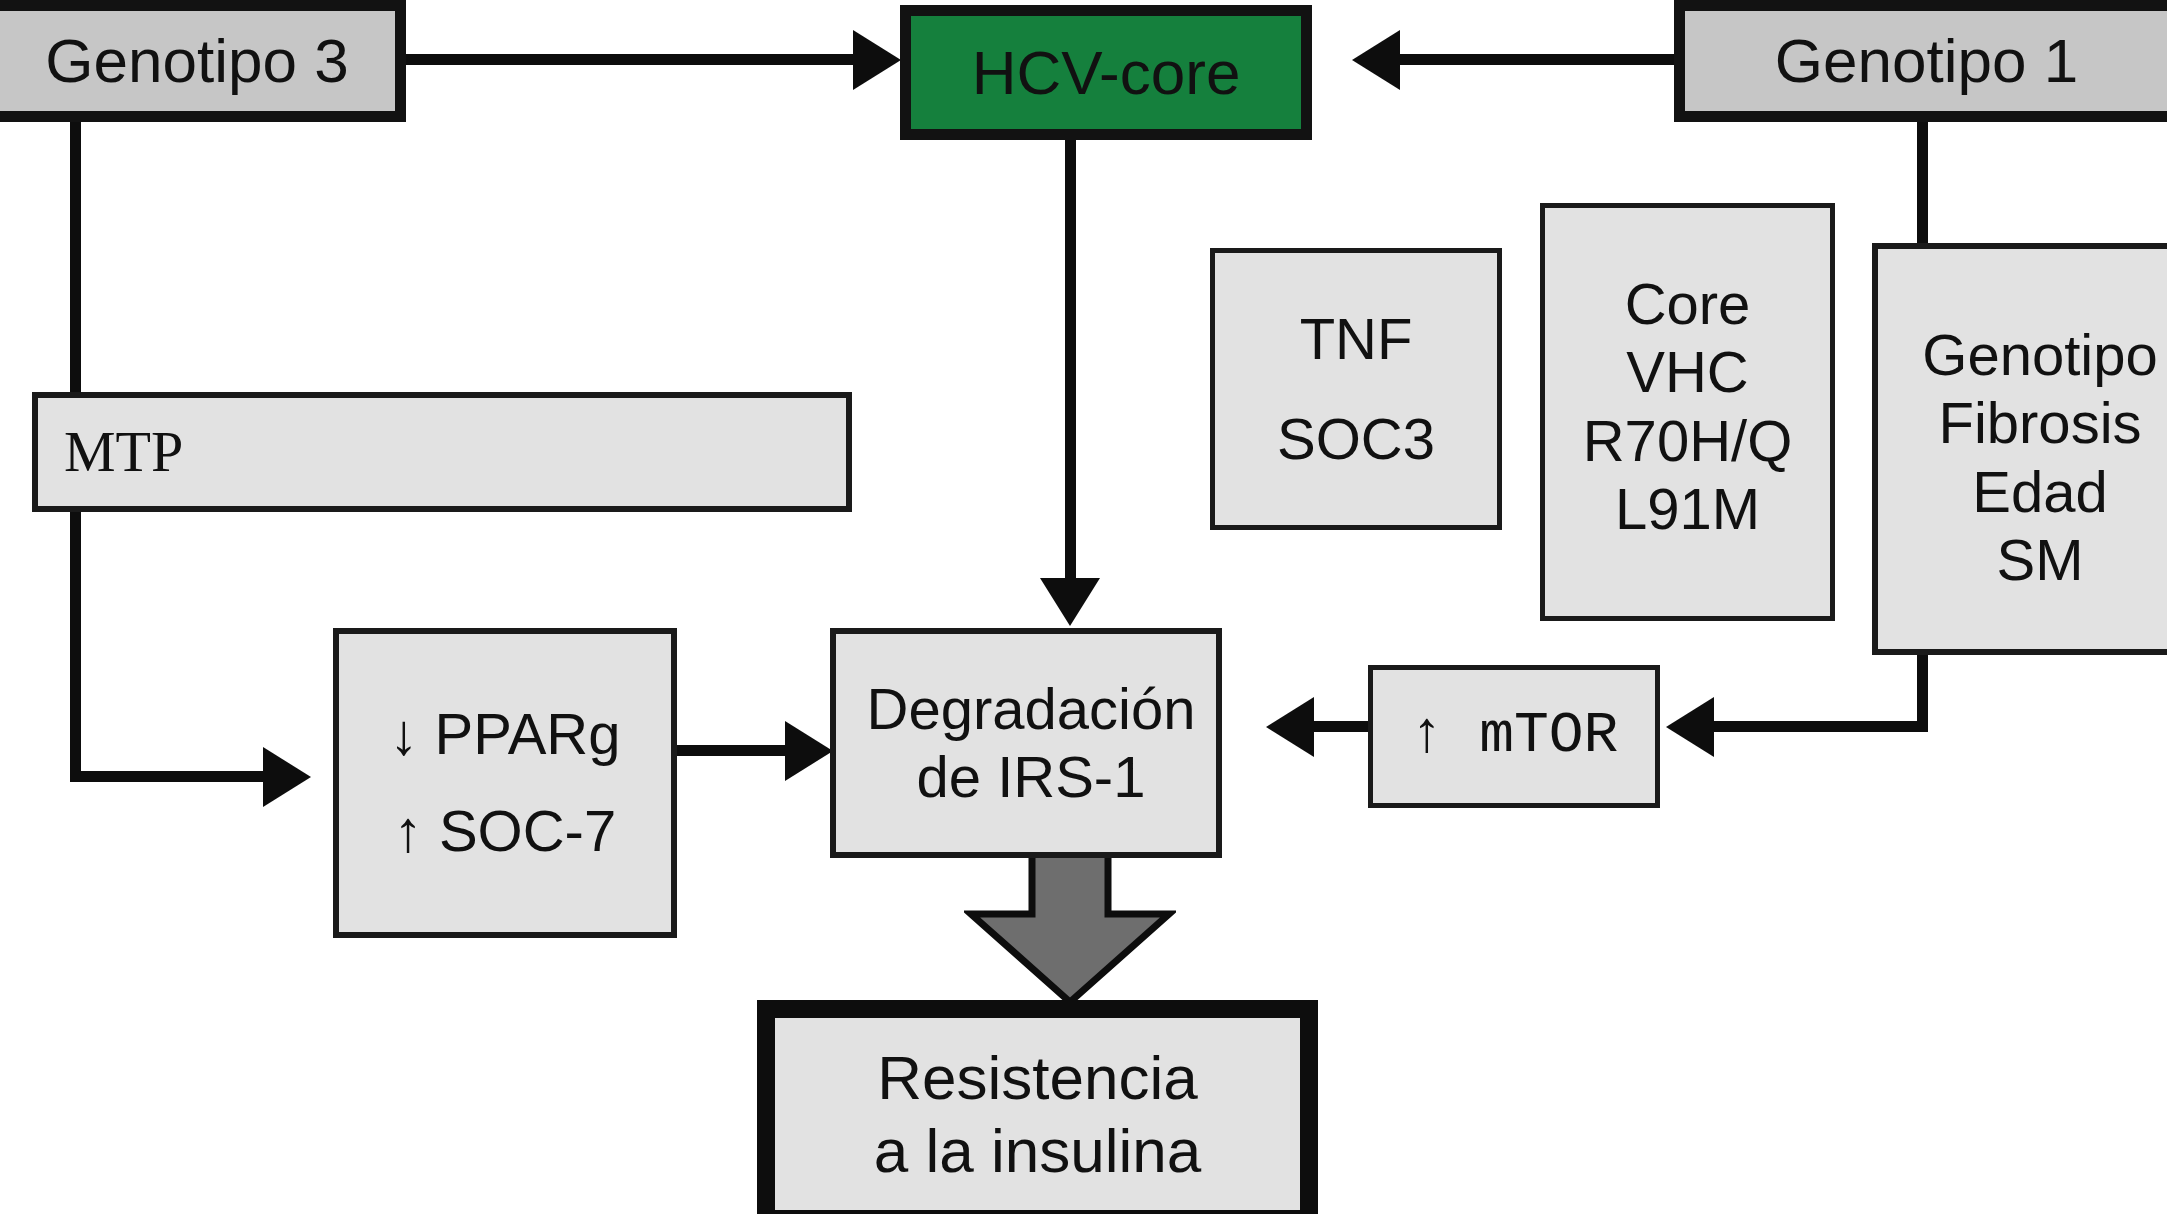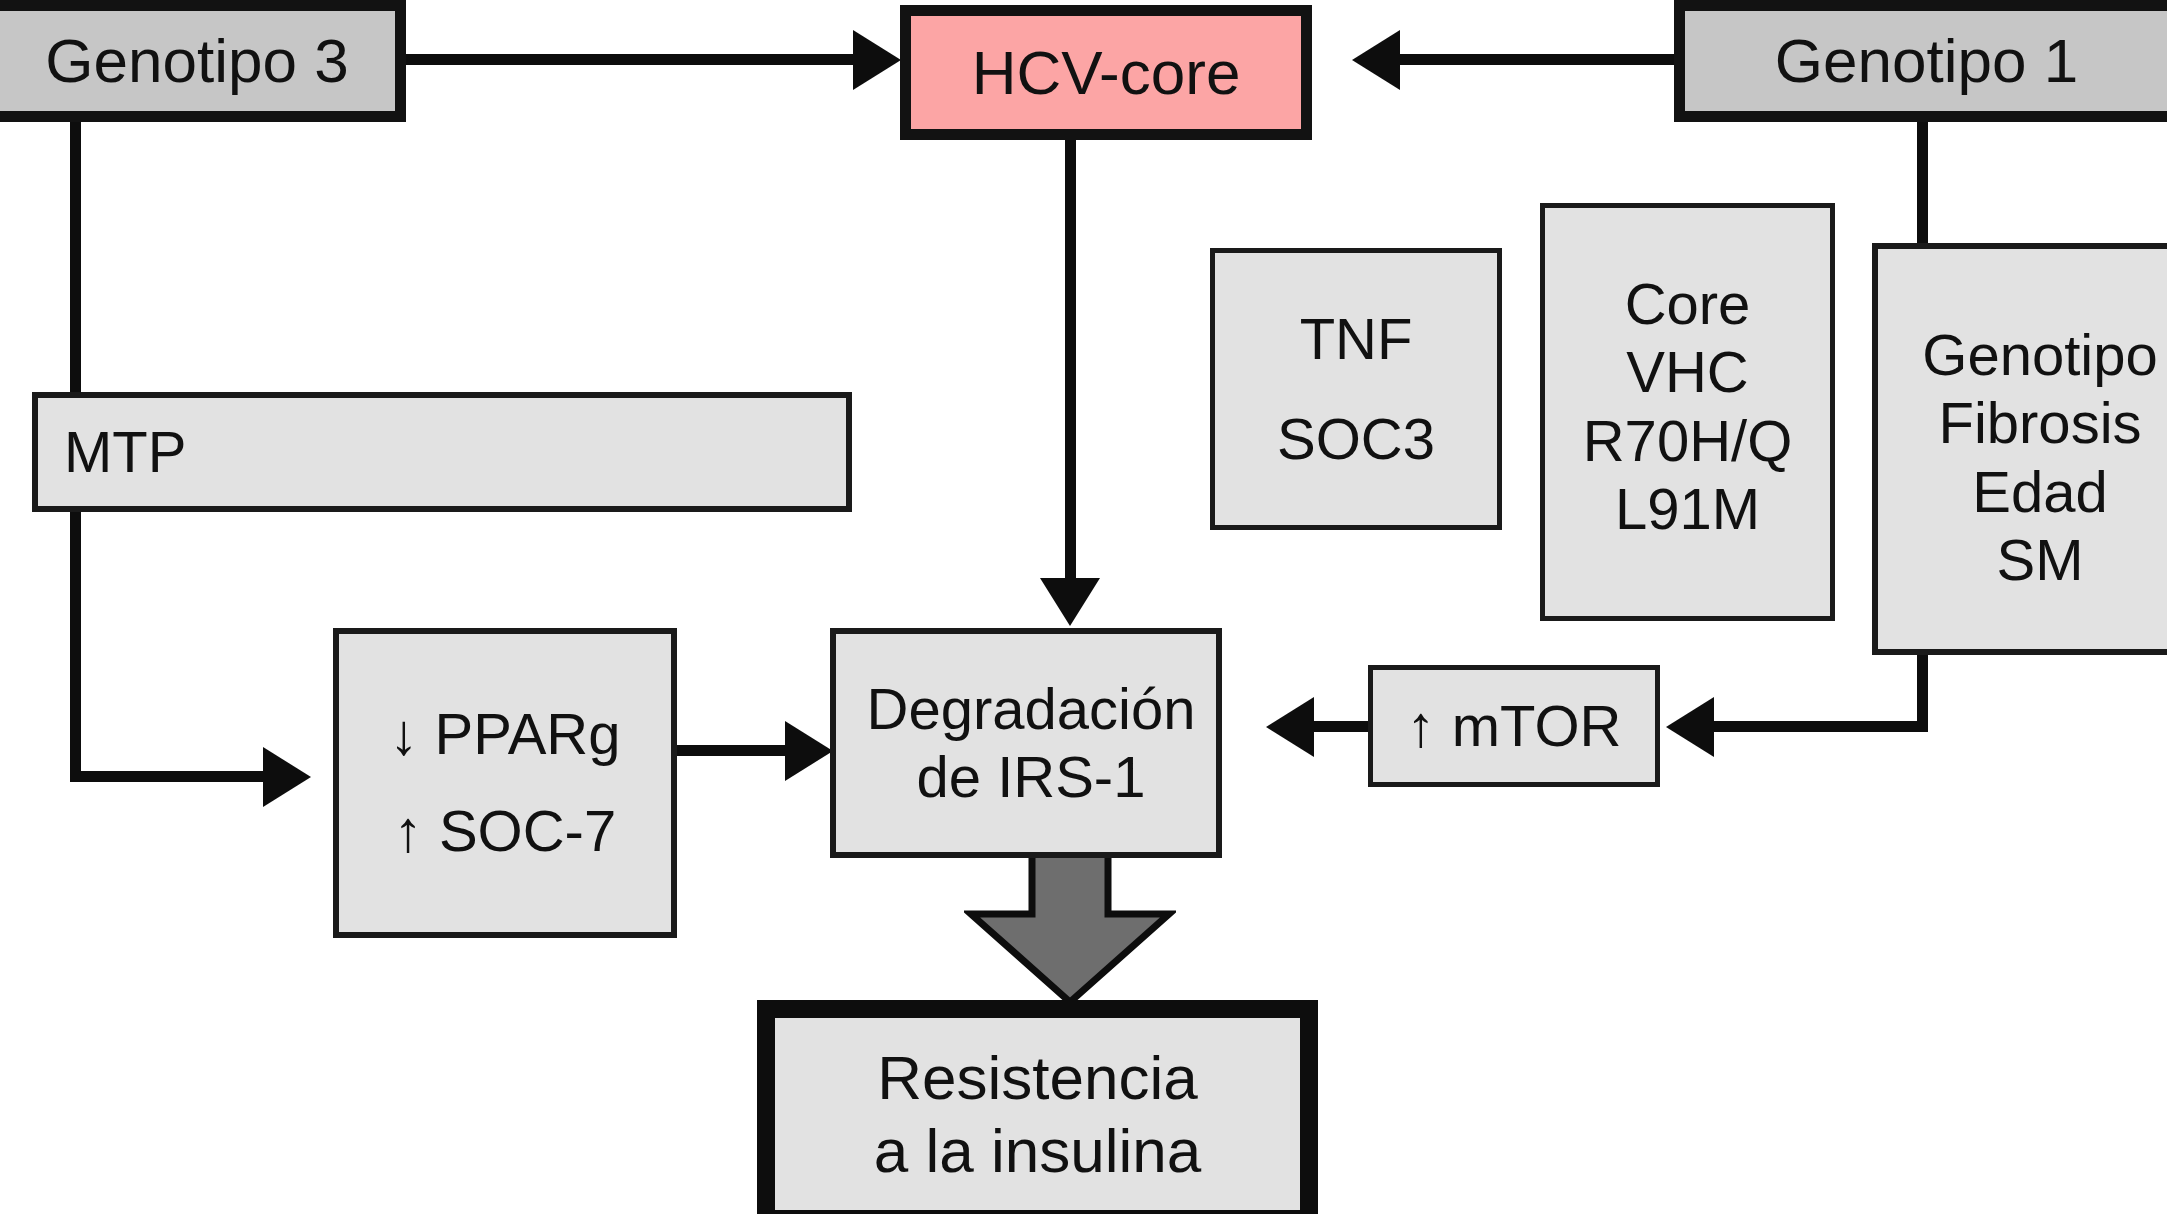--- a/index.html
+++ b/index.html
@@ -26,21 +26,21 @@
   .box .txt{white-space:pre-line;text-align:center;}
 
   
   .geno{
     background:#c6c6c6;
     border:11px solid #121212;
     font-size:62px;
   }
   
   .hcv{
-    background:#fca5a5;
+    background:#15803d;
     border:11px solid #121212;
     font-size:62px;
   }
   
   .lite{
     background:#e2e2e2;
     border:6px solid #1a1a1a;
     font-size:58px;
     padding-left:10px;
   }
@@ -106,21 +106,21 @@
   </div>
 
   <div class="box hcv" style="left:900px; top:5px; width:412px; height:135px;">
     <span class="txt">HCV-core</span>
   </div>
 
   <div class="box geno" style="left:1674px; top:0px; width:505px; height:122px;">
     <span class="txt">Genotipo 1</span>
   </div>
 
-  <div class="box lite left-align left-pad" style="left:32px; top:392px; width:820px; height:120px;">
+  <div class="box lite left-align left-pad" style="left:32px; top:392px; width:820px; height:120px;font-family:Liberation Serif, serif;">
     <span class="txt">MTP</span>
   </div>
 
   <div class="box lite-thin" style="left:1210px; top:248px; width:292px; height:282px; flex-direction:column; justify-content:space-around; padding:36px 0;">
     <span class="txt">TNF</span>
     <span class="txt">SOC3</span>
   </div>
 
   <div class="box lite-thin left-align" style="left:1540px; top:203px; width:295px; height:418px; flex-direction:column; justify-content:flex-start; padding-top:62px; ">
     <span class="txt">Core</span>
@@ -139,21 +139,21 @@
   <div class="box lite" style="left:333px; top:628px; width:344px; height:310px; flex-direction:column; justify-content:space-around; padding:52px 0;">
     <span class="txt">↓ PPARg</span>
     <span class="txt">↑ SOC-7</span>
   </div>
 
   <div class="box lite" style="left:830px; top:628px; width:392px; height:230px; flex-direction:column; justify-content:center;">
     <span class="txt">Degradación</span>
     <span class="txt">de IRS-1</span>
   </div>
 
-  <div class="box lite-thin" style="left:1368px; top:665px; width:292px; height:122px;">
+  <div class="box lite-thin" style="left:1368px; top:665px; width:292px; height:143px;font-family:Liberation Mono, monospace;">
     <span class="txt">↑ mTOR</span>
   </div>
 
   <svg class="blockarrow" style="left:964px; top:852px;" width="212" height="154" viewBox="0 0 212 154">
     <polygon points="68,0 144,0 144,62 205,62 106,150 7,62 68,62" fill="#6e6e6e" stroke="#0d0d0d" stroke-width="7" stroke-linejoin="miter"></polygon>
   </svg>
 
   <div class="box outcome" style="left:757px; top:1000px; width:561px; height:228px; flex-direction:column; justify-content:center;">
     <span class="txt">Resistencia</span>
     <span class="txt">a la insulina</span>

